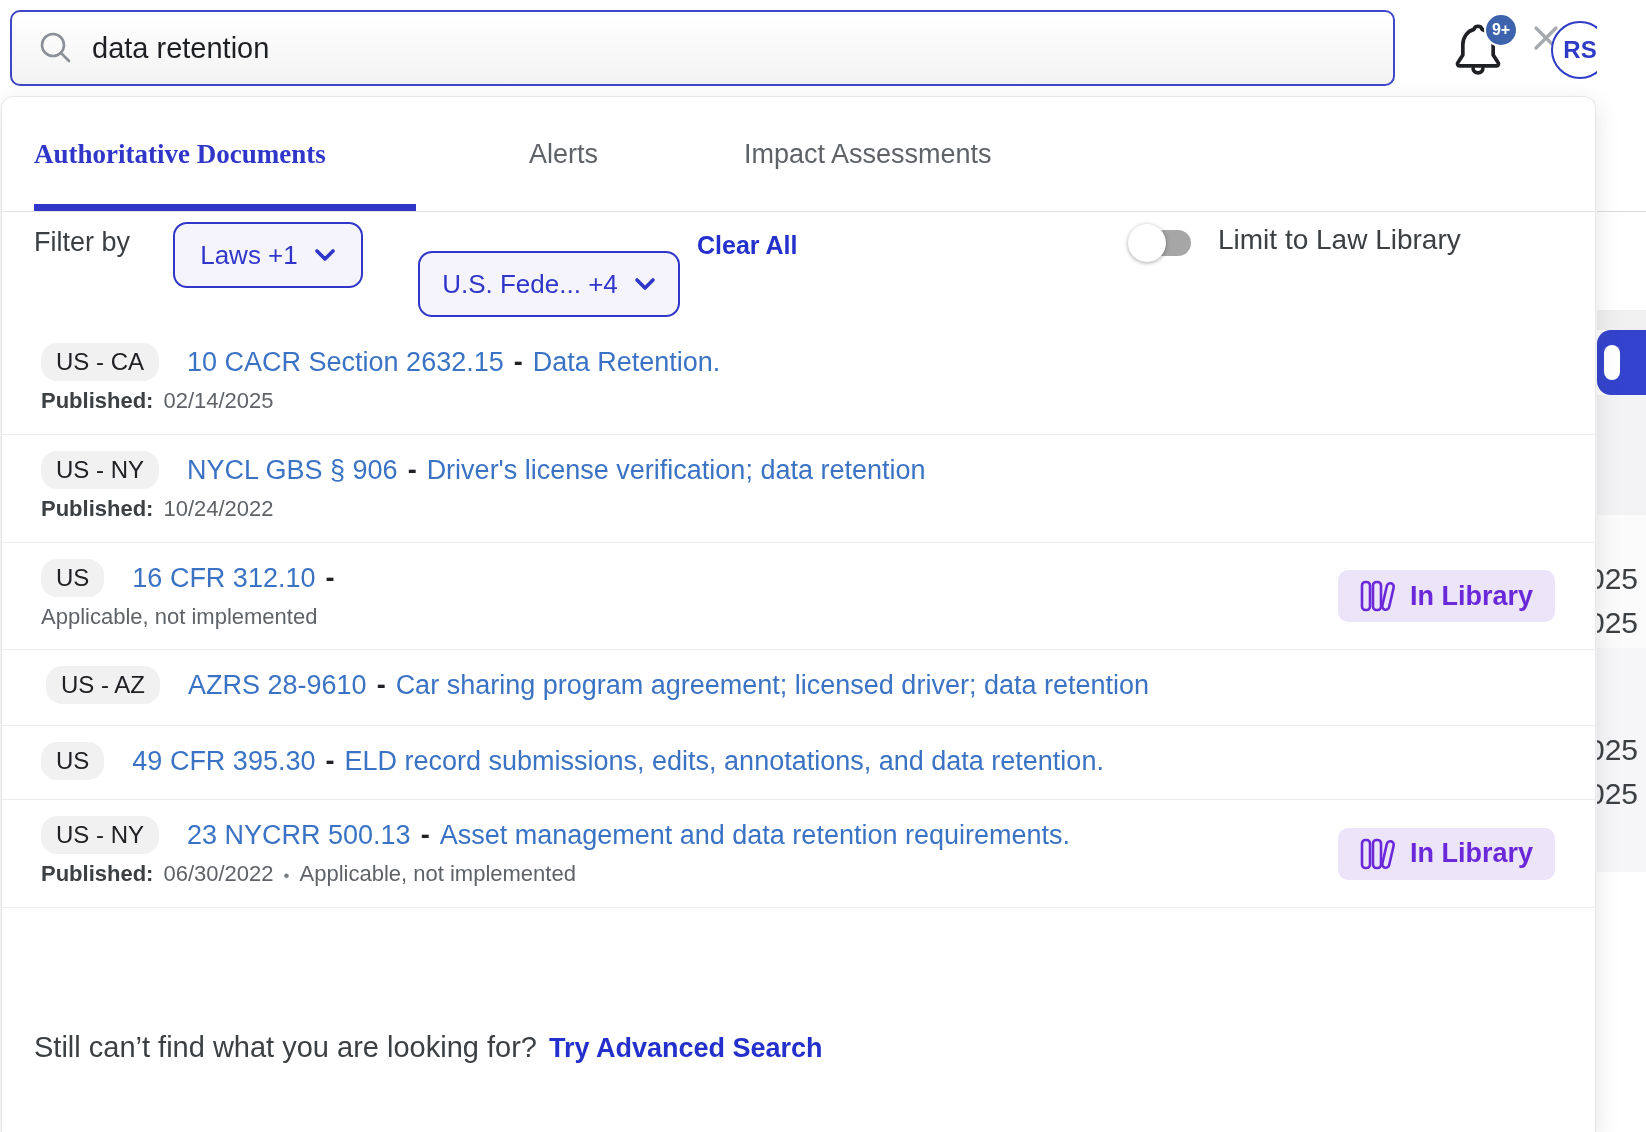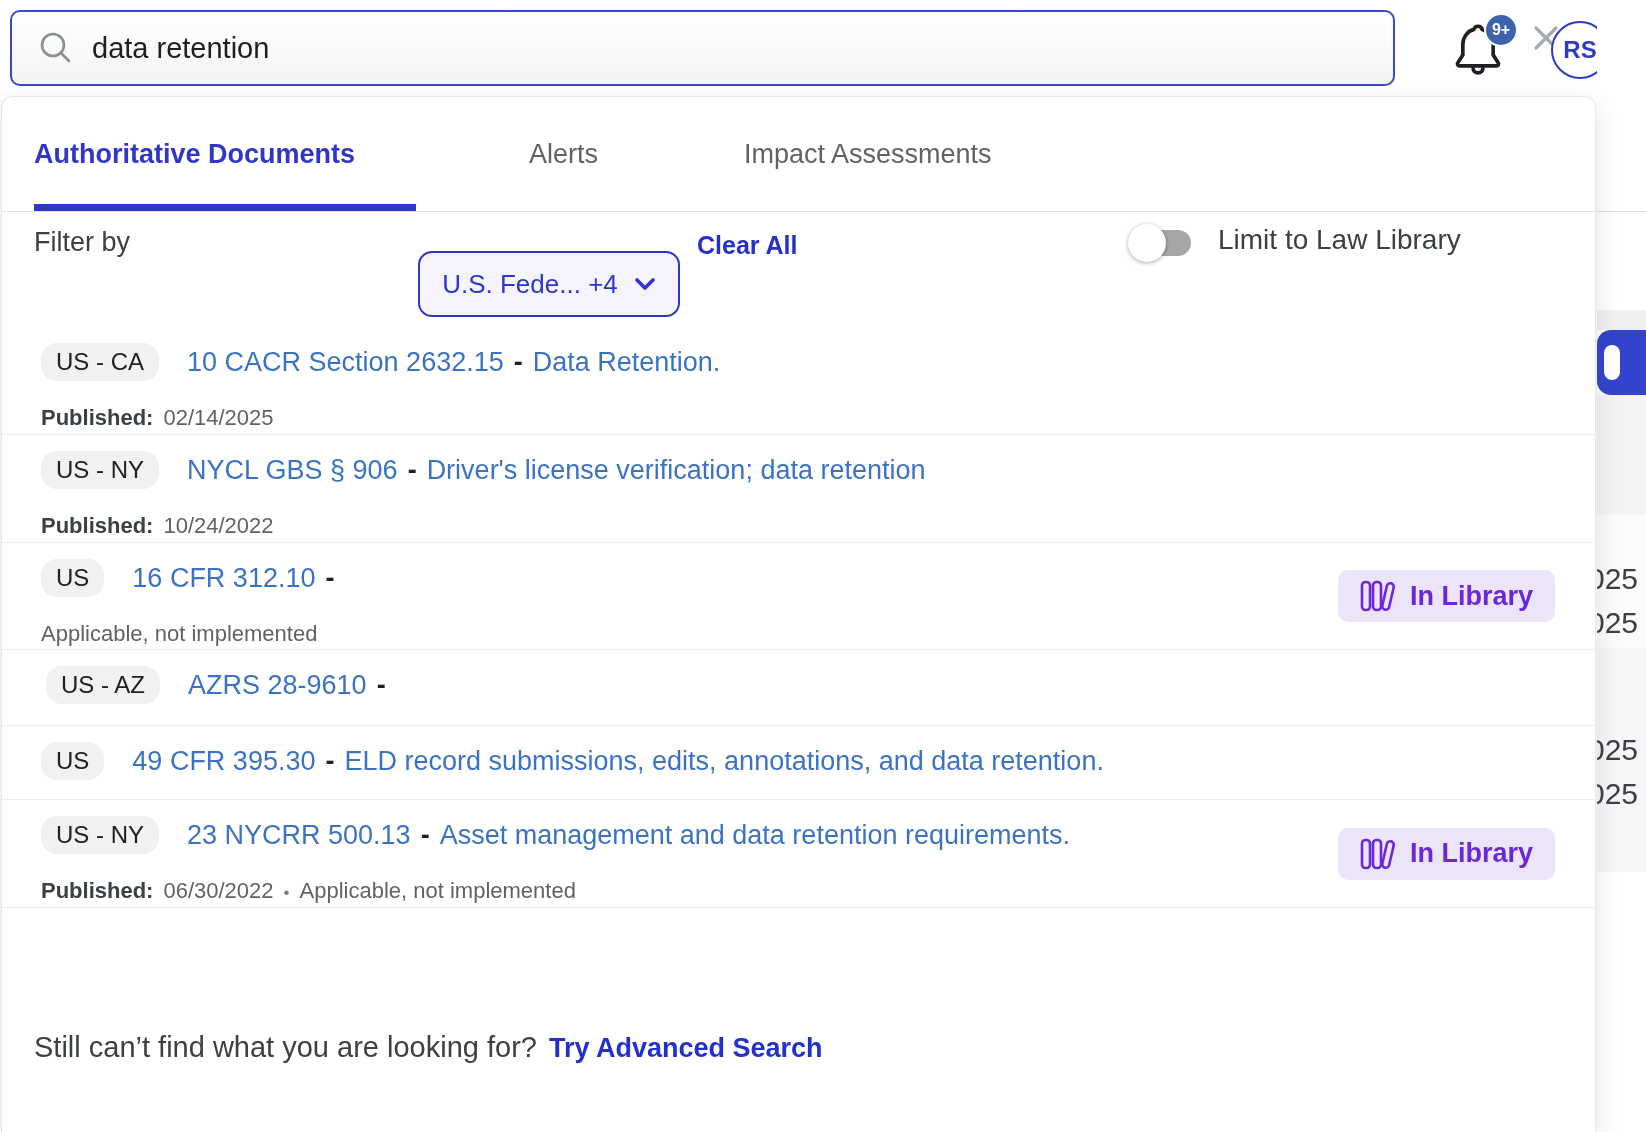--- a/index.html
+++ b/index.html
@@ -45,21 +45,21 @@
   .sec4{top:1003px;height:129px;background:#f8f8fa;}
   .frag{position:absolute;left:-9px;font-size:30px;color:#3c4043;white-space:nowrap;}
   
   .panel{
     position:absolute;left:1px;top:96px;width:1595px;height:1036px;box-sizing:border-box;
     background:#ffffff;border:1px solid #e7e7e9;border-bottom:none;border-radius:12px 12px 0 0;
     box-shadow:0 8px 24px rgba(60,60,60,.14);z-index:5;
   }
   .tabs{position:absolute;left:0;top:0;width:100%;height:115px;border-bottom:1px solid #e3e3e5;box-sizing:border-box;}
   .tab{position:absolute;top:50%;transform:translateY(-50%);font-size:27px;color:#5f6368;cursor:pointer;white-space:nowrap;}
-  .tab.active{color:#2f36c8;font-weight:bold;}
+  .tab.active{color:#2f36c8;font-weight:bold;font-family:Liberation Serif, serif;}
   .tab-underline{position:absolute;left:32px;bottom:0;width:382px;height:7px;background:#2f36c8;}
   
   .filter-label{position:absolute;left:32px;top:130px;font-size:27px;color:#3c4043;}
   .pill{
     position:absolute;top:125px;height:66px;box-sizing:border-box;border:2px solid #2f36c8;border-radius:14px;
     background:#f5f4fd;color:#2f36c8;font-size:26px;display:flex;align-items:center;justify-content:center;gap:16px;cursor:pointer;
   }
   .pill1{left:171px;width:190px;}
   .pill2{left:416px;width:262px;margin-top:29px;}
   .clear-all{position:absolute;left:695px;top:134px;font-size:25px;font-weight:bold;color:#2330cb;cursor:pointer;}
@@ -67,21 +67,21 @@
   .toggle .knob{position:absolute;left:-7px;top:-6px;width:38px;height:38px;background:#fff;border-radius:50%;box-shadow:0 1px 4px rgba(0,0,0,.35);}
   .limit-label{position:absolute;left:1216px;top:127px;font-size:28px;color:#3c4043;}
   
   .rows{position:absolute;left:0;top:230px;width:100%;}
   .row{position:relative;box-sizing:border-box;border-bottom:1px solid #ededee;padding:16px 0 0 39px;}
   .h108{height:108px;}.h107{height:107px;}.h76{height:76px;padding-left:44px;}.h74{height:74px;}
   .line1{display:flex;align-items:center;white-space:nowrap;}
   .jbadge{background:#f1f1f2;border-radius:16px;padding:5px 15px;font-size:24px;color:#202124;margin-right:28px;}
   .rlink{font-size:27px;color:#3b73c4;text-decoration:none;cursor:pointer;}
   .dash{color:#202124;font-weight:bold;margin:0 10px;font-size:27px;}
-  .line2{margin-top:24px;font-size:22px;color:#5f6368;white-space:nowrap;}
+  .line2{margin-top:7px;font-size:22px;color:#5f6368;white-space:nowrap;}
   .pub-label{font-weight:bold;color:#3c4043;margin-right:10px;}
   .bullet{margin:0 10px;font-size:17px;color:#7a7e83;}
   .inlib{
     position:absolute;right:40px;top:50%;transform:translateY(-50%);height:52px;box-sizing:border-box;
     background:#ece5fa;border-radius:10px;color:#6b28d9;font-weight:bold;font-size:27px;
     display:flex;align-items:center;gap:13px;padding:0 22px;white-space:nowrap;
   }
   .footer{position:absolute;left:32px;top:934px;font-size:29px;color:#3c4043;white-space:nowrap;}
   .adv-link{color:#2330cb;font-weight:bold;font-size:27px;margin-left:12px;cursor:pointer;}
   svg{display:block;}
@@ -146,20 +146,28 @@
 
   <div class="tabs">
     <div class="tab active" style="left:32px">Authoritative Documents</div>
     <div class="tab" style="left:527px">Alerts</div>
     <div class="tab" style="left:742px">Impact Assessments</div>
     <div class="tab-underline"></div>
   </div>
 
   <div class="filter-label">Filter by</div>
 
+  <div class="pill pill1">
+    <span>Laws +1</span>
+    <span>
+      <svg width="22" height="14" viewBox="0 0 22 14">
+        <polyline points="3,3 11,11 19,3" fill="none" stroke="#2f36c8" stroke-width="3.6" stroke-linecap="round" stroke-linejoin="round"></polyline>
+      </svg>
+    </span>
+  </div>
   <div class="pill pill2">
     <span>U.S. Fede... +4</span>
     <span>
       <svg width="22" height="14" viewBox="0 0 22 14">
         <polyline points="3,3 11,11 19,3" fill="none" stroke="#2f36c8" stroke-width="3.6" stroke-linecap="round" stroke-linejoin="round"></polyline>
       </svg>
     </span>
   </div>
 
   <div class="clear-all">Clear All</div>
@@ -214,20 +222,21 @@
         </span>
         <span>In Library</span>
       </div>
     </div>
 
     <div class="row h76">
       <div class="line1">
         <span class="jbadge">US - AZ</span>
         <span class="rlink">AZRS 28-9610</span>
         <span class="dash">-</span>
+        <span class="rlink">Car sharing program agreement; licensed driver; data retention</span>
       </div>
     </div>
 
     <div class="row h74">
       <div class="line1">
         <span class="jbadge">US</span>
         <span class="rlink">49 CFR 395.30</span>
         <span class="dash">-</span>
         <span class="rlink">ELD record submissions, edits, annotations, and data retention.</span>
       </div>

